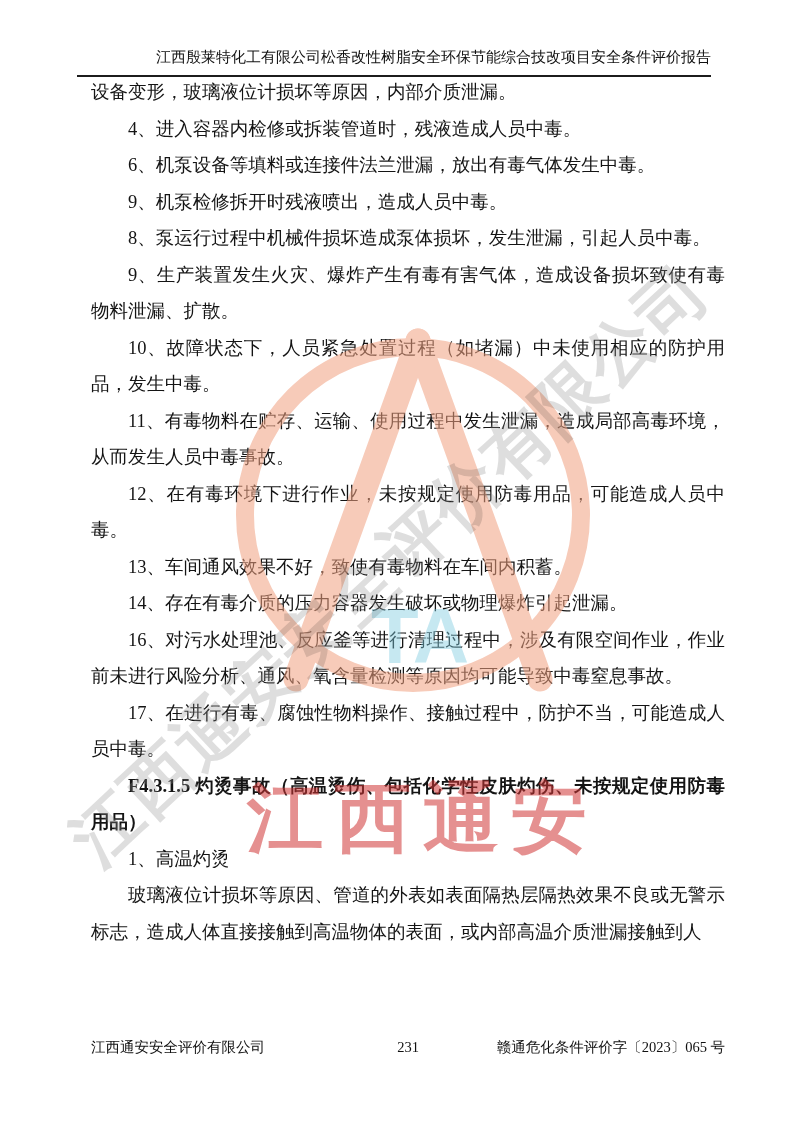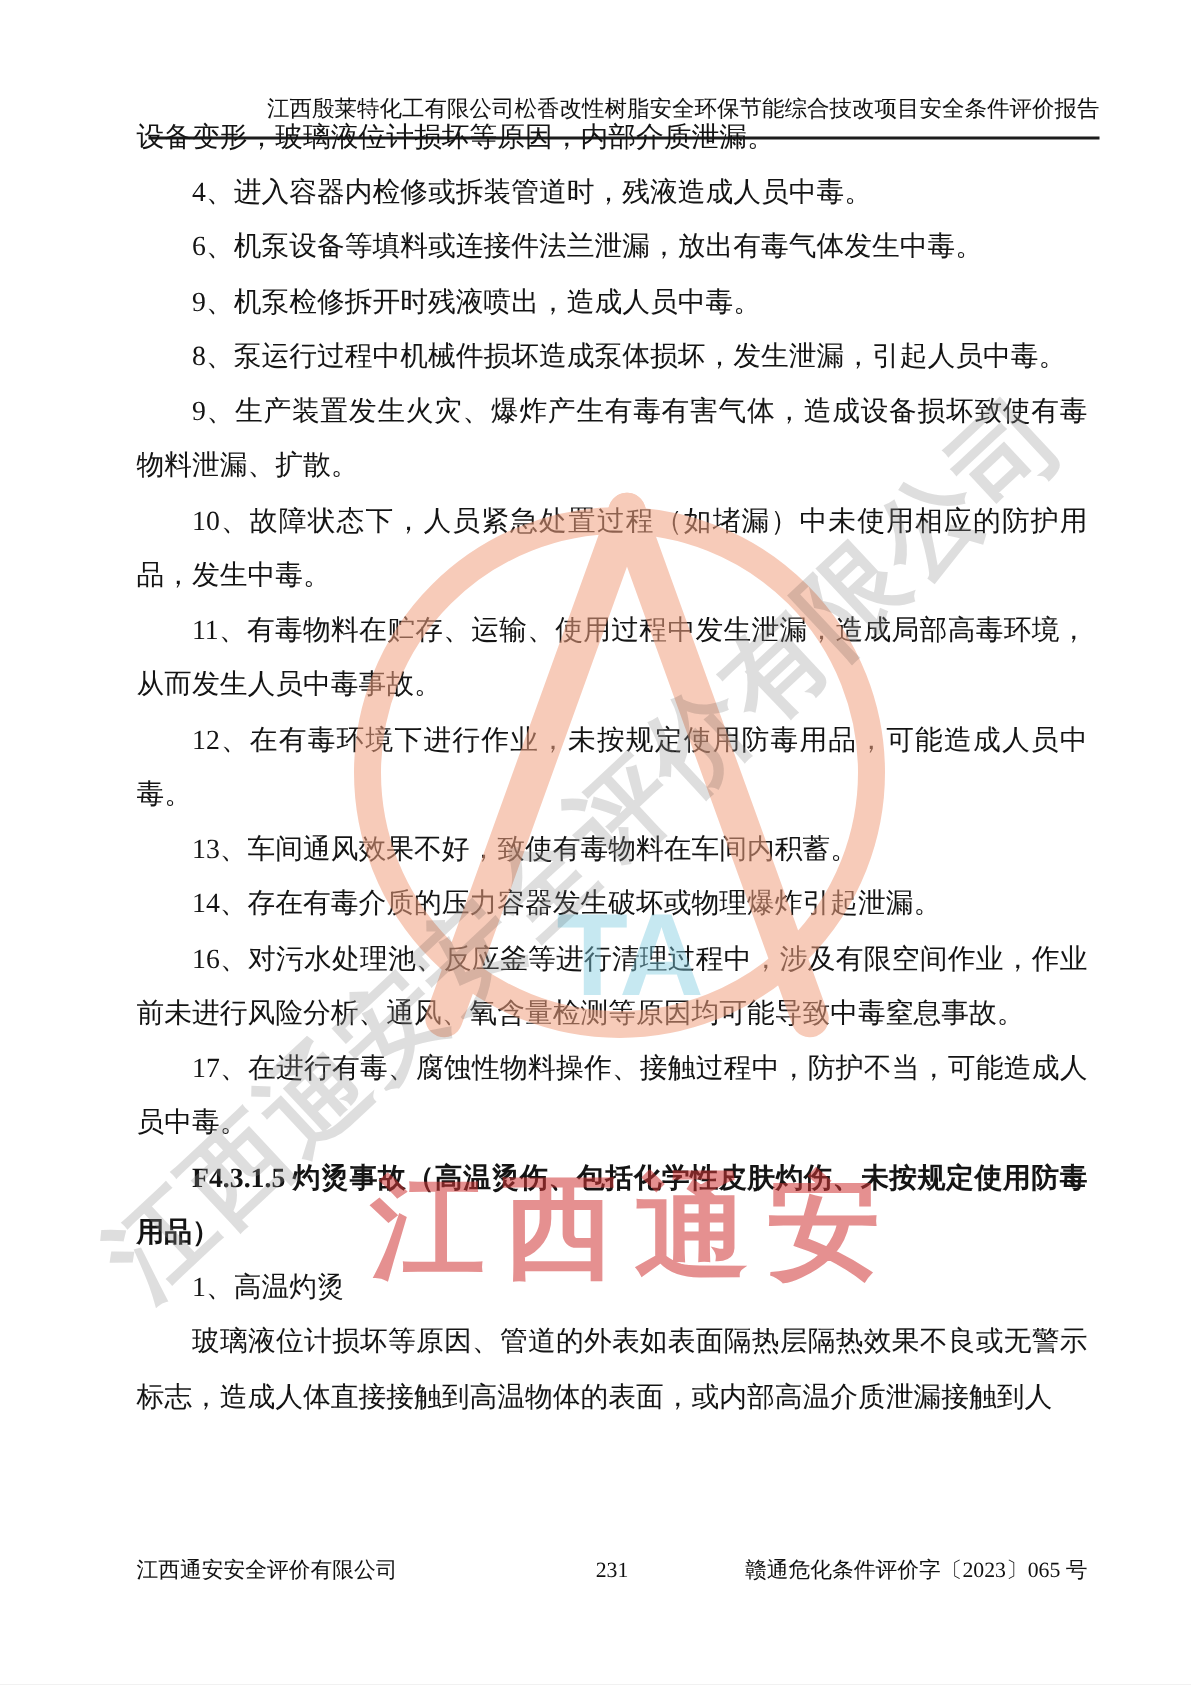--- a/index.html
+++ b/index.html
@@ -8,26 +8,25 @@
     width:794px;height:1123px;
     background:#ffffff;
     margin:0 auto;
     overflow:hidden;
     font-family:"Liberation Serif","DejaVu Serif",serif;
     color:#141414;
   }
   
   .text-layer{position:absolute;inset:0;z-index:1;}
   .header{
-    position:absolute;top:46px;left:99px;width:634px;
+    position:absolute;top:46px;left:77px;width:634px;
     text-align:right;
     font-size:15px;line-height:22px;color:#111;
     padding-bottom:7px;
     border-bottom:2px solid #1c1c1c;
-    margin-top:16px;
   }
   .body-text{
     position:absolute;top:74px;left:91px;width:634px;
     font-size:18.5px;line-height:36.5px;
     text-align:justify;text-justify:inter-ideograph;
   }
   .para{margin:0;text-indent:2em;}
   .para.noindent{text-indent:0;}
   .para.heading{font-weight:bold;}
   .footer{

